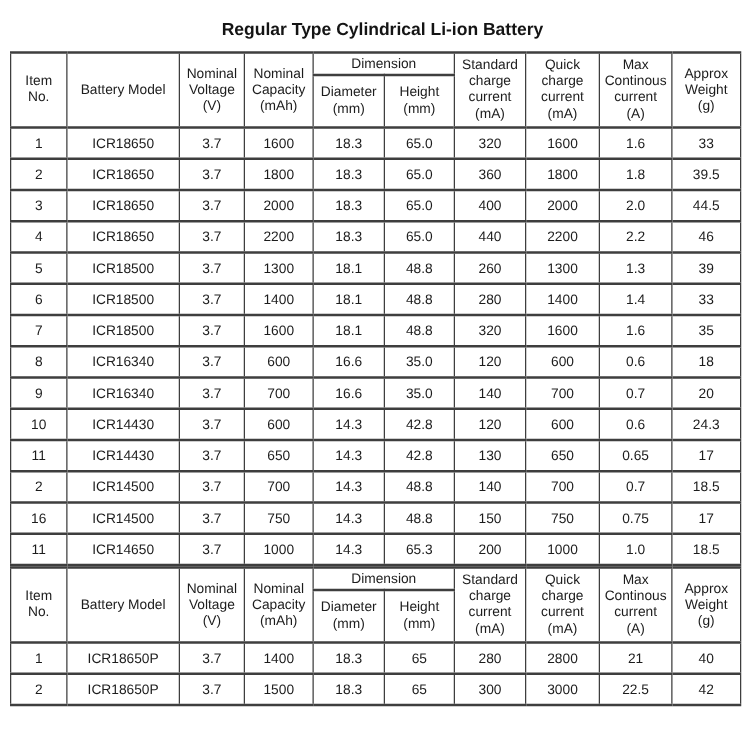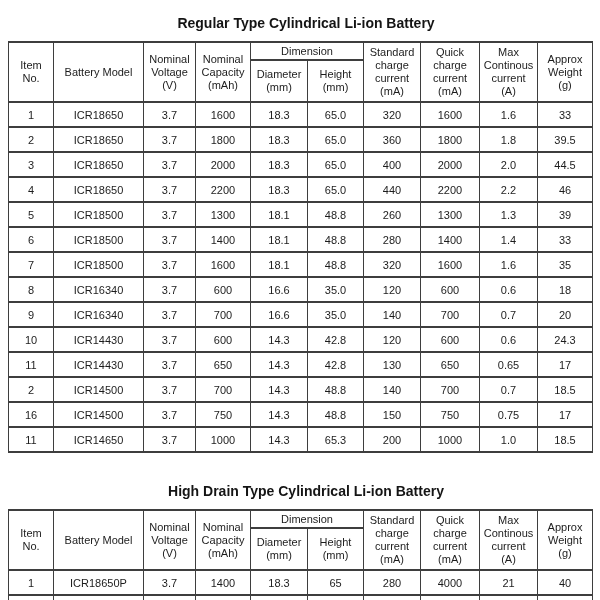--- a/index.html
+++ b/index.html
@@ -280,21 +280,20 @@
           <td>14.3</td>
           <td>65.3</td>
           <td>200</td>
           <td>1000</td>
           <td>1.0</td>
           <td>18.5</td>
         </tr>
       </tbody>
   </table>
 
-  <div class="table-title title-highdrain">High Drain Type Cylindrical Li-ion Battery</div>
 
   <table class="battery-table">
     <colgroup>
       <col class="c-item">
         <col class="c-model">
         <col class="c-volt">
         <col class="c-cap">
       <col class="c-diam">
         <col class="c-height">
         <col class="c-std">
@@ -339,21 +338,21 @@
     </thead>
     <tbody>
         <tr>
           <td>1</td>
           <td>ICR18650P</td>
           <td>3.7</td>
           <td>1400</td>
           <td>18.3</td>
           <td>65</td>
           <td>280</td>
-          <td>4000</td>
+          <td>2800</td>
           <td>21</td>
           <td>40</td>
         </tr>
         <tr>
           <td>2</td>
           <td>ICR18650P</td>
           <td>3.7</td>
           <td>1500</td>
           <td>18.3</td>
           <td>65</td>

